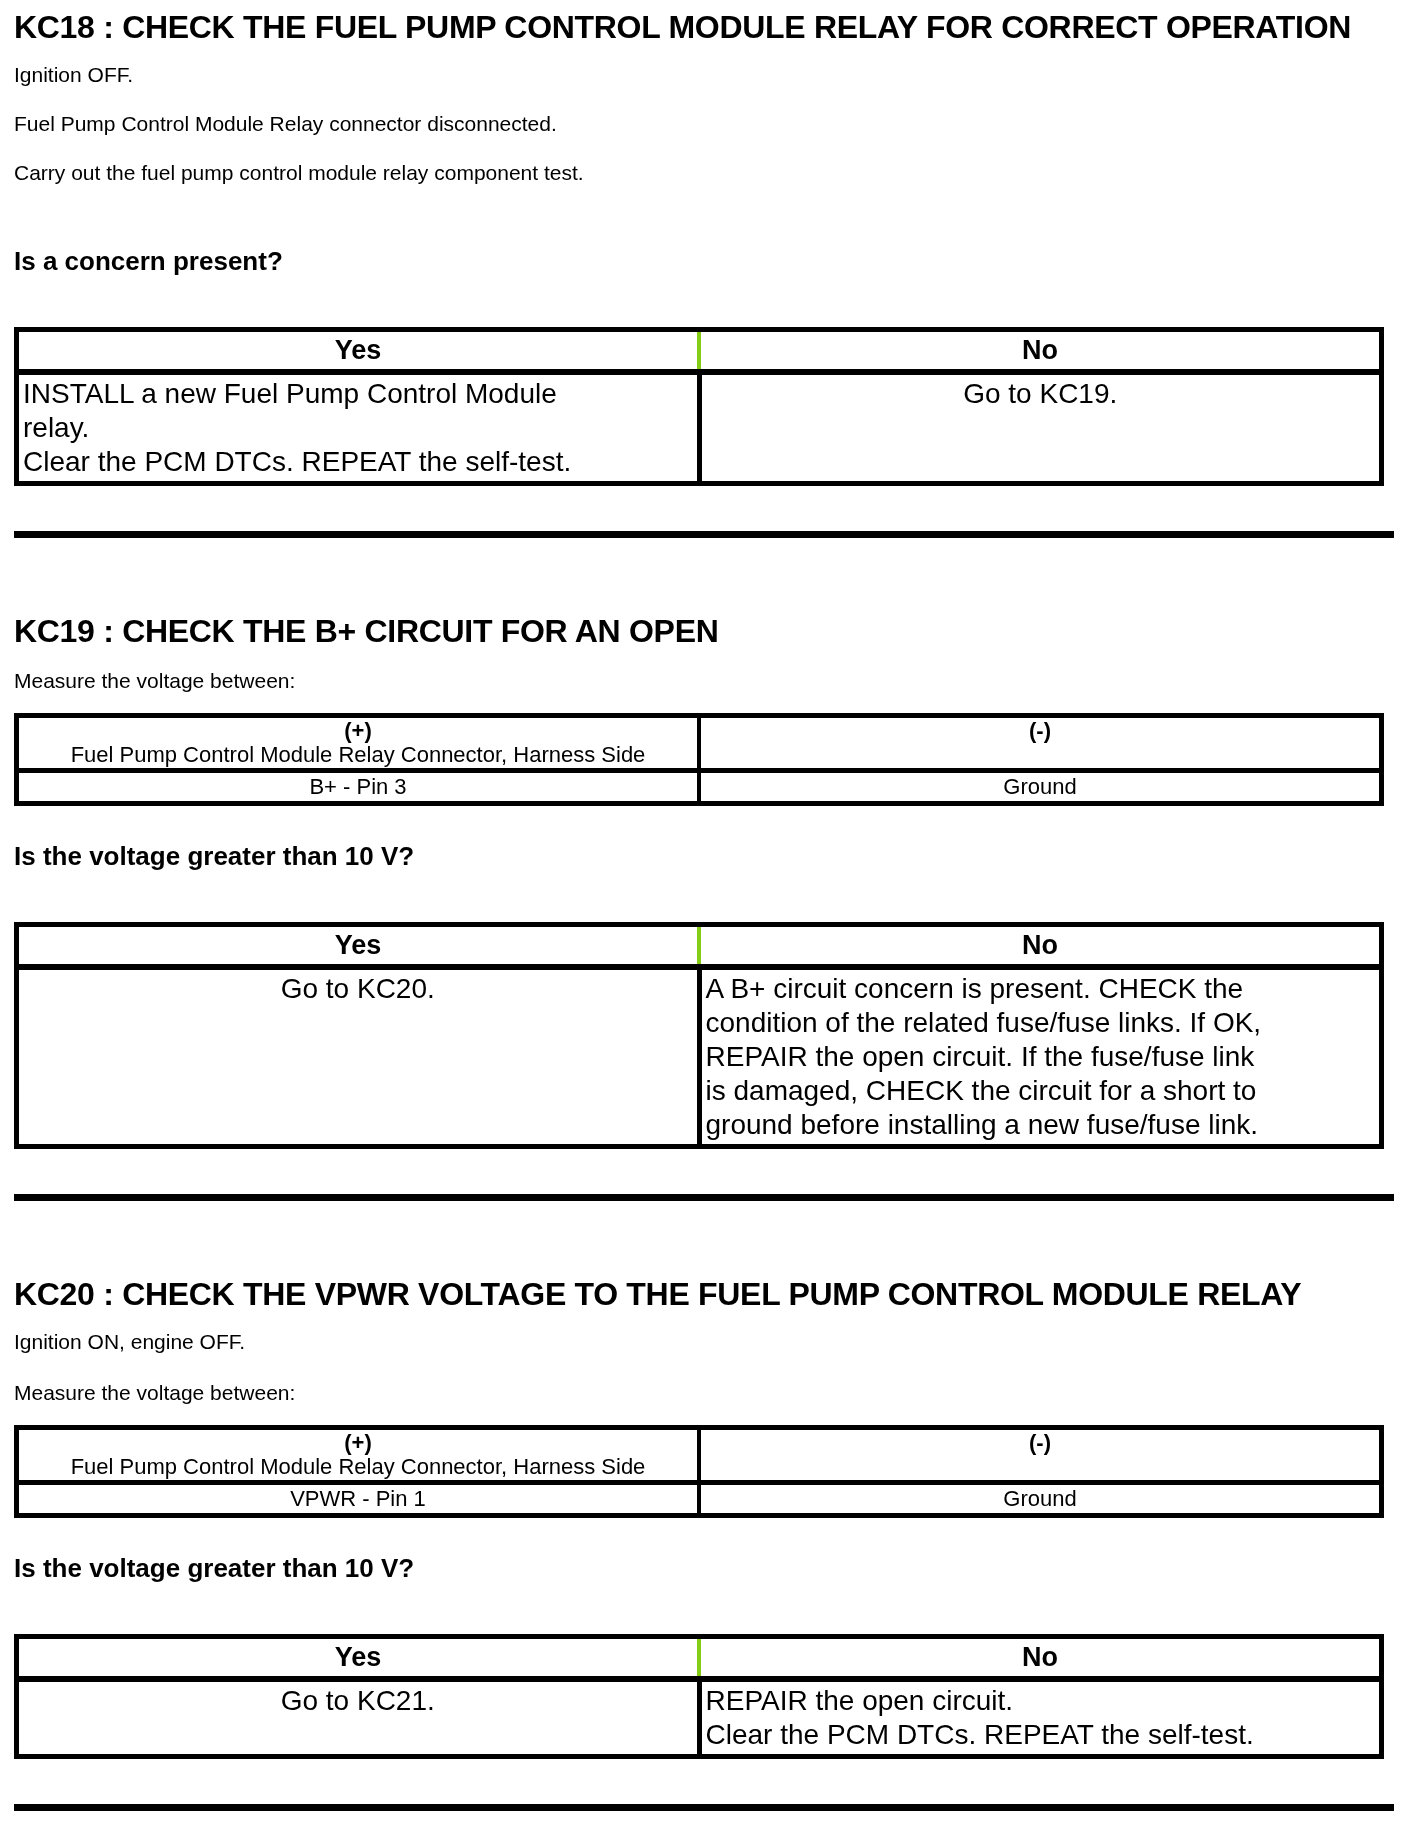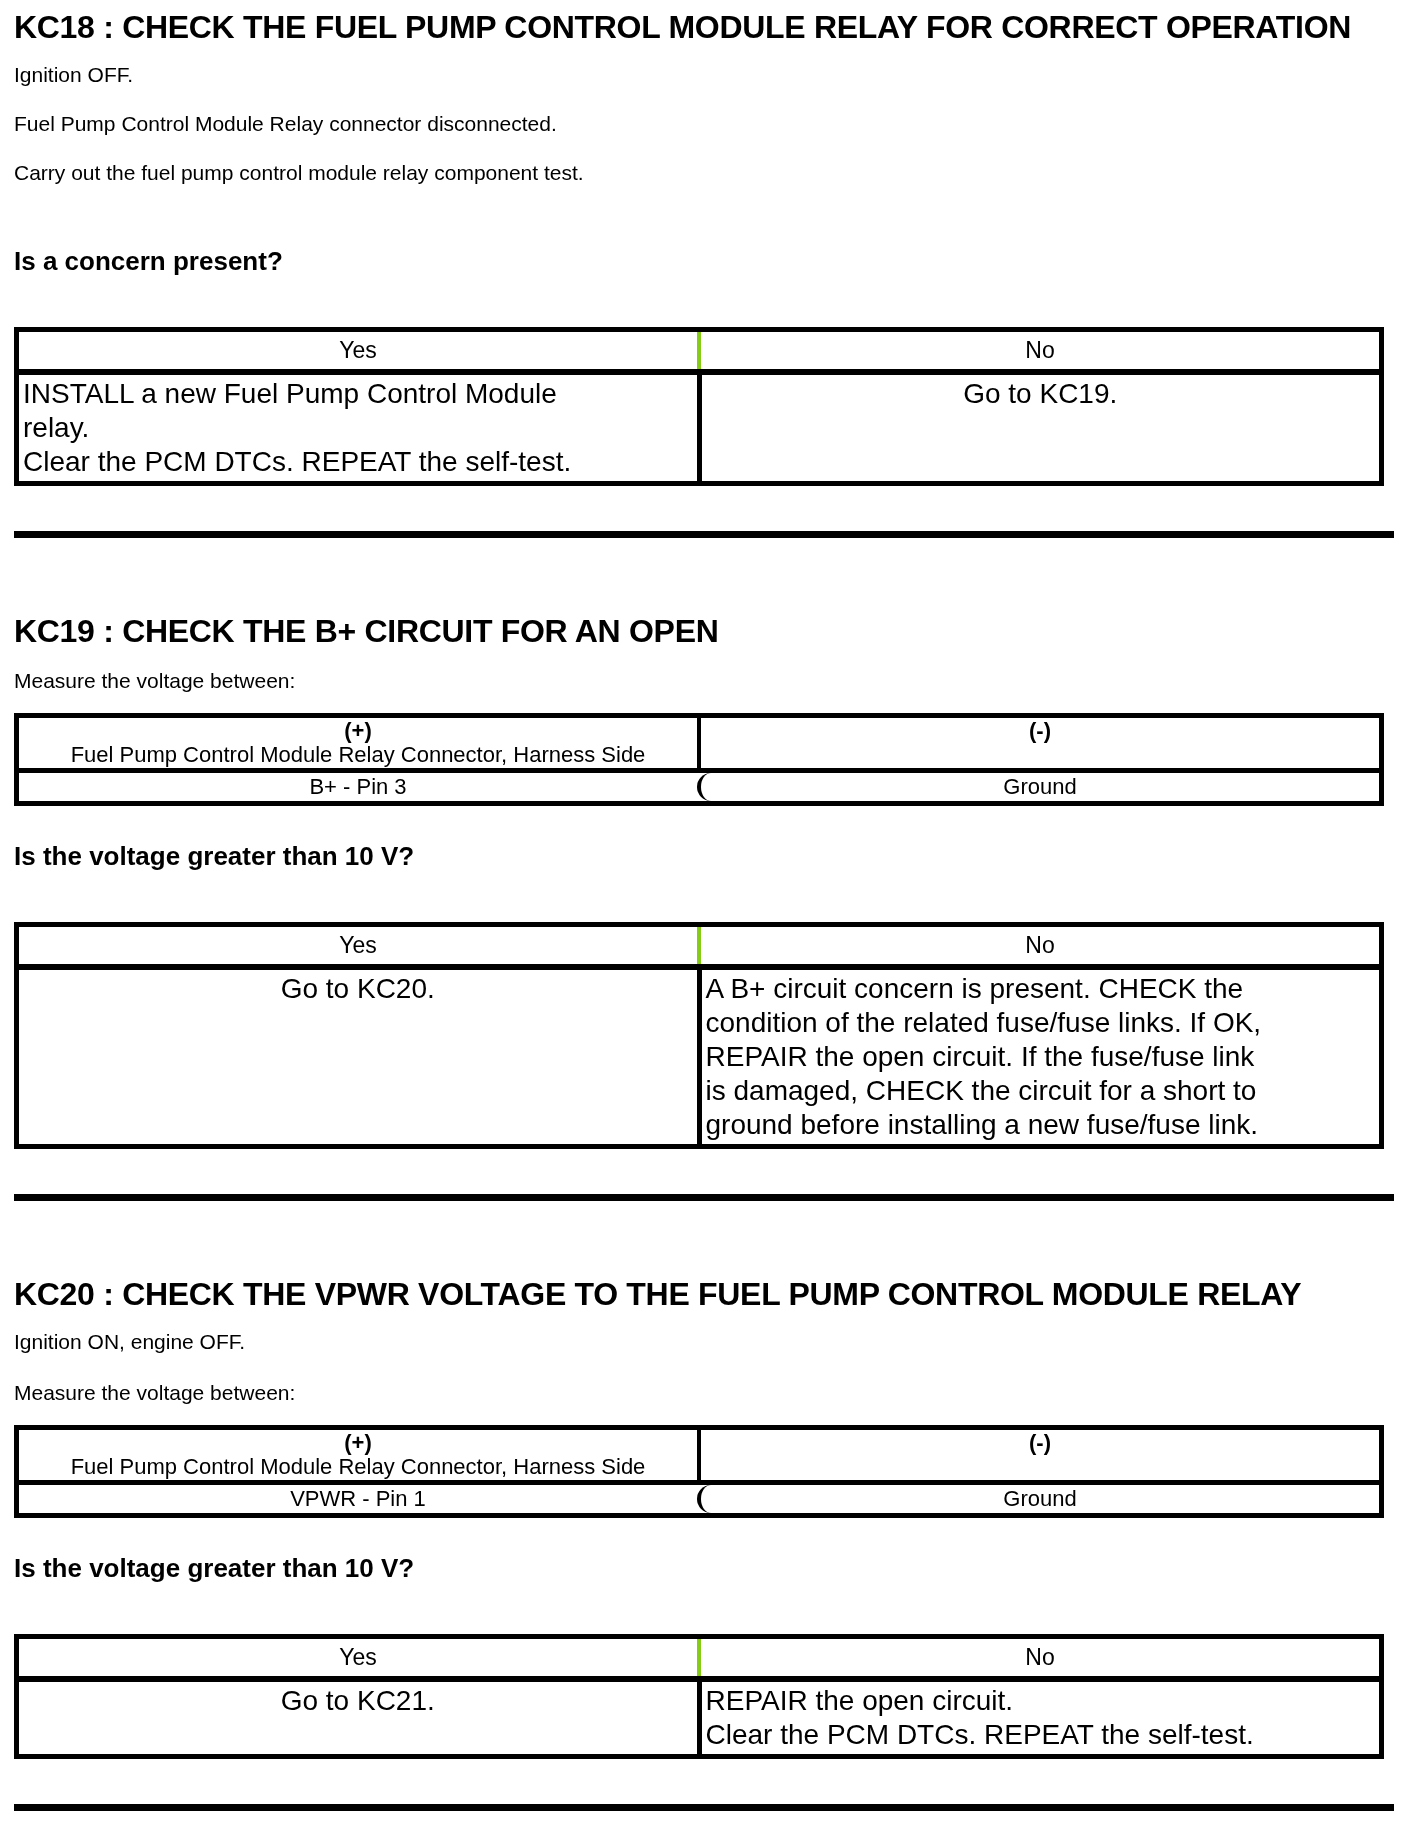--- a/index.html
+++ b/index.html
@@ -22,42 +22,42 @@
   .step, .instruction { font-size:21px; line-height:33px; margin-top:16px; white-space:nowrap; }
   .instruction { margin-top:18px; }
 
   .question { font-size:26px; font-weight:bold; line-height:36px; margin-top:32px; white-space:nowrap; }
   .question.big-gap { margin-top:54px; }
 
   
   .dtable { width:1370px; border:5px solid #000; margin-top:48px; }
   .dtable .hrow { display:flex; border-bottom:6px solid #000; }
   .dtable .hcell {
-    flex:1 1 0; text-align:center; font-weight:normal;
-    font-size:23px; line-height:37px;
+    flex:1 1 0; text-align:center; font-weight:bold;
+    font-size:27px; line-height:37px;
   }
   .dtable .hcell + .hcell { border-left:4px solid #84cc16; }
   .dtable .brow { display:flex; align-items:stretch; }
   .dtable .bcell { flex:1 1 0; padding:2px 4px; font-size:28px; line-height:34px; }
   .dtable .bcell + .bcell { border-left:5px solid #000; }
   .dtable .bcell.centered {
     display:flex; flex-direction:column; justify-content:flex-start;
     text-align:center;
   }
   .cell-line { white-space:nowrap; }
 
   
   .mtable { width:1370px; border:5px solid #000; margin-top:16px; font-size:22px; }
   .mtable .mhead { display:flex; border-bottom:5px solid #000; }
   .mtable .mhcell { flex:1 1 0; text-align:center; padding:1px 0; }
   .mtable .mhcell + .mhcell { border-left:4px solid #000; }
   .mtable .mh-line { line-height:24px; white-space:nowrap; }
   .mtable .mh-line.bold { font-weight:bold; }
   .mtable .mdata { display:flex; }
-  .mtable .mdcell { flex:1 1 0; text-align:center; line-height:26px; padding:1px 0; white-space:nowrap;border-radius:14px; }
+  .mtable .mdcell { flex:1 1 0; text-align:center; line-height:26px; padding:1px 0; white-space:nowrap; }
   .mtable .mdcell + .mdcell { border-left:4px solid #000; }
 
   .rule { width:1380px; height:7px; background:#000; margin-top:45px; }
 </style>
 </head>
 <body>
 
 <div class="page">
 
   <div>

